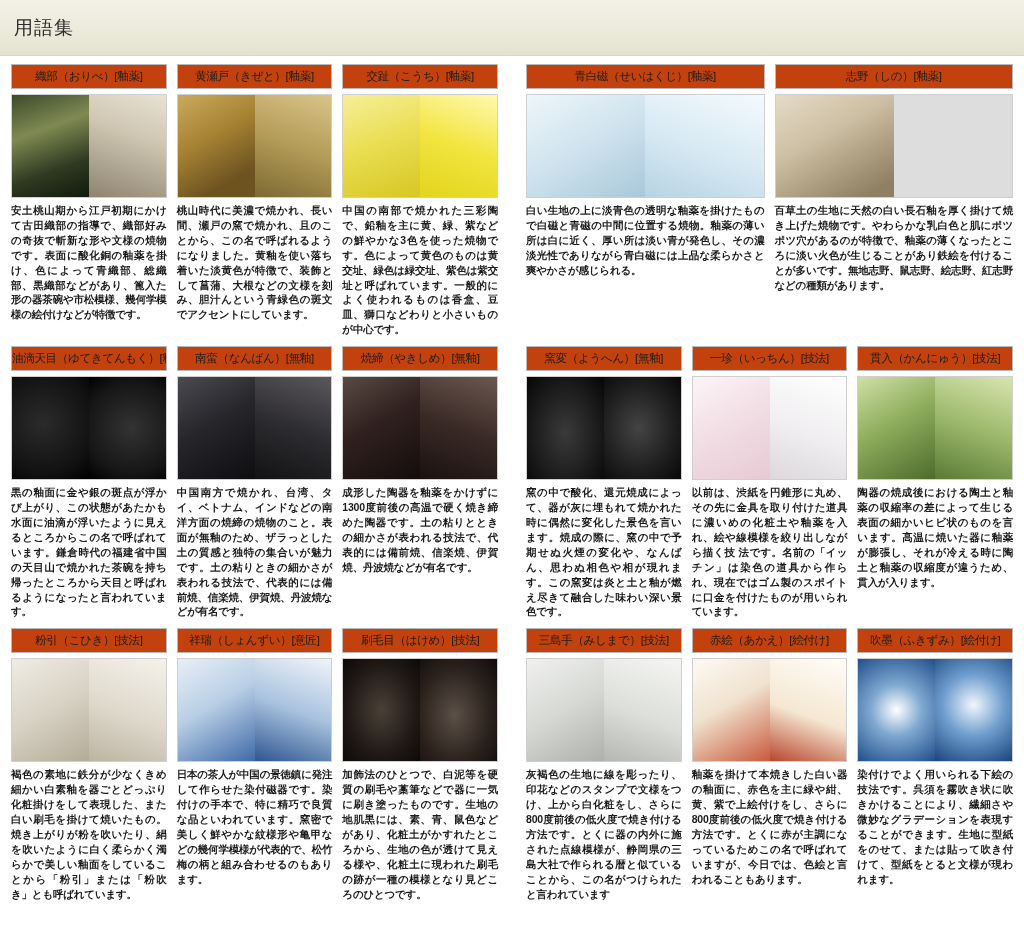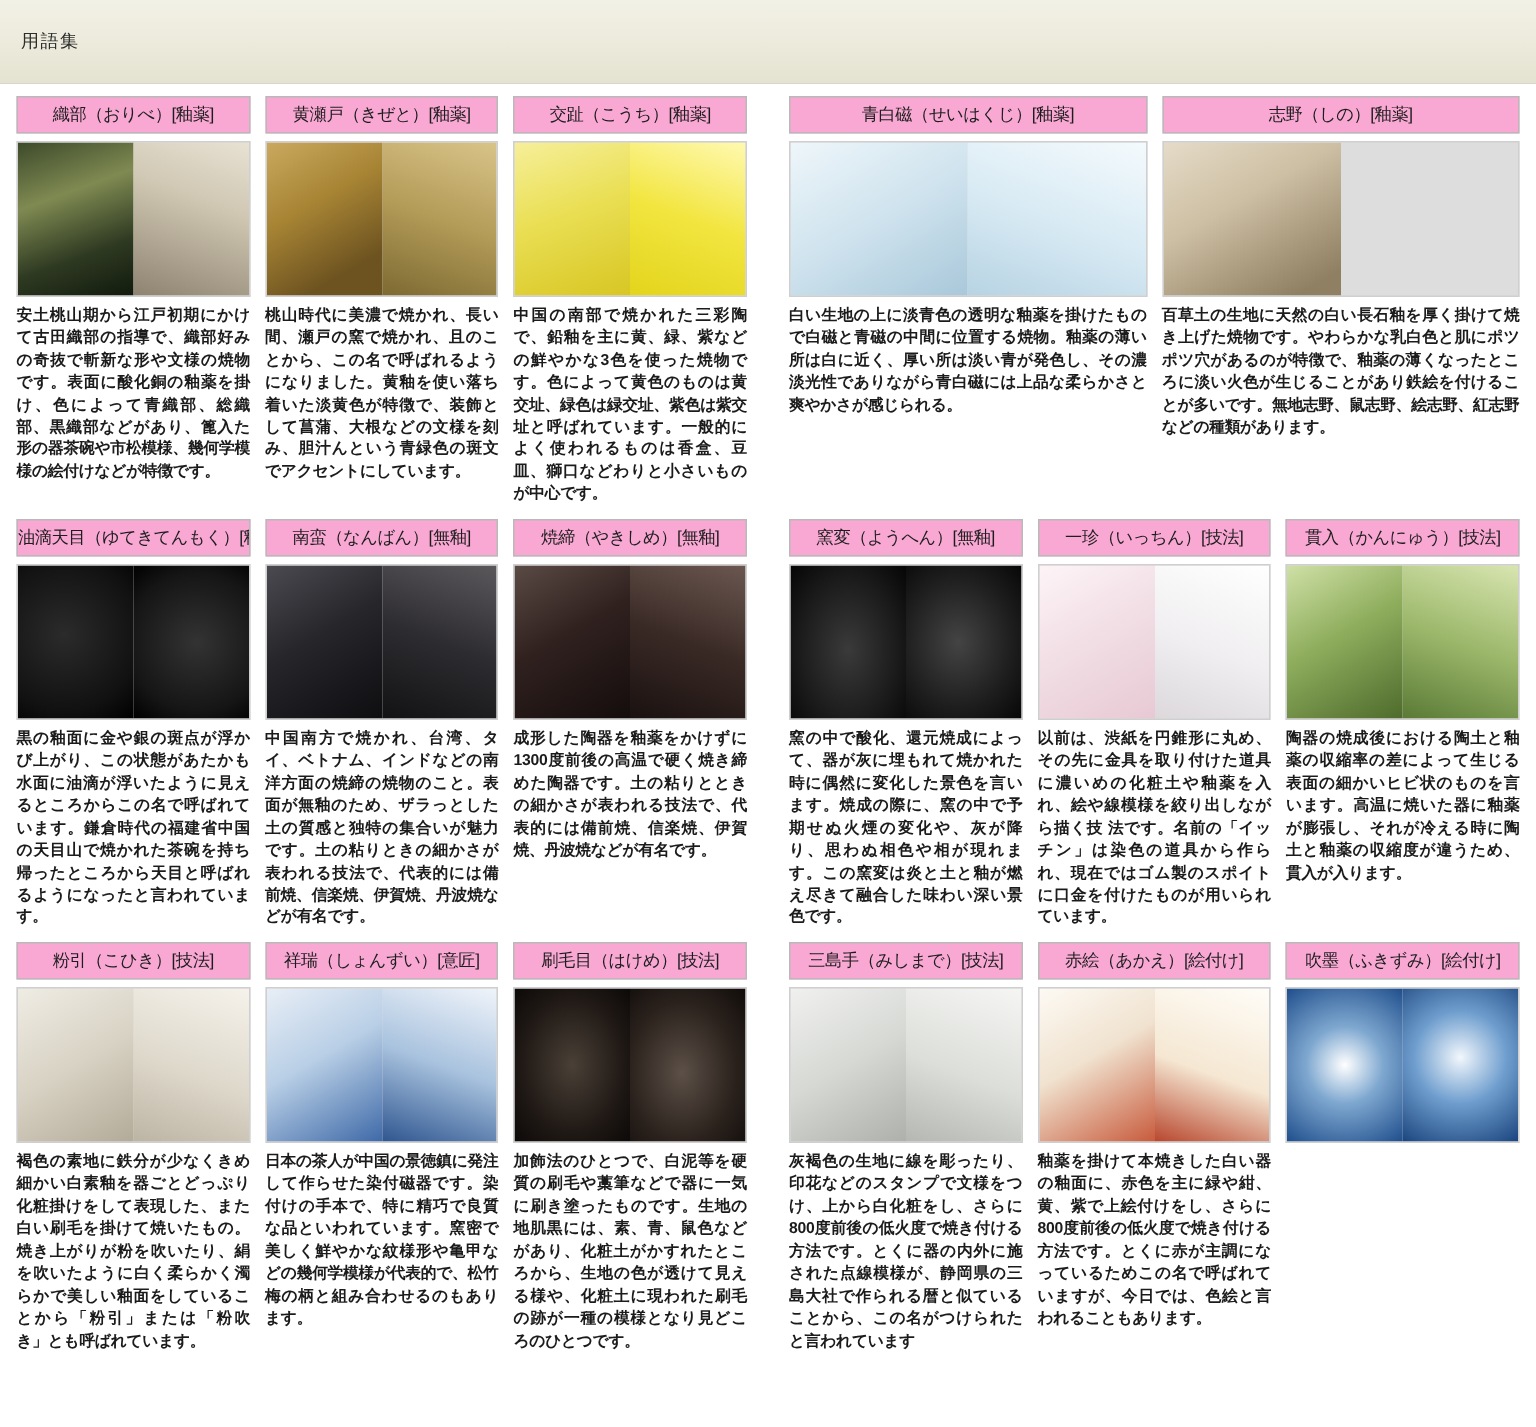--- a/index.html
+++ b/index.html
@@ -18,21 +18,21 @@
   
   .header {
     height: 56px;
     background: linear-gradient(to bottom, #f2f1e6 0%, #eceadb 55%, #e4e2d0 100%);
     border-bottom: 1px solid #d8d6c4;
     display: flex;
     align-items: center;
     padding-left: 14px;
   }
   .header-title {
-    font-size: 12px;
+    font-size: 19px;
     color: #2c2c2c;
     letter-spacing: 1px;
   }
   
   .sheet {
     padding: 8px 6px 0 6px;
   }
   .band {
     display: flex;
     width: 100%;
@@ -49,21 +49,21 @@
   }
   .entry {
     flex: 1 1 0;
     min-width: 0;
     padding: 0 5px;
     display: flex;
     flex-direction: column;
   }
   .entry-title {
     border: 1px solid #b9b9b9;
-    background: #f9a8d4;
+    background: #c2410c;
     text-align: center;
     font-size: 11.5px;
     color: #1d1d1d;
     padding: 4px 0;
     margin-bottom: 5px;
     white-space: nowrap;
     overflow: hidden;
     text-overflow: clip;
     letter-spacing: -0.3px;
   }
@@ -180,21 +180,21 @@
         </div>
       </div>
       <div class="gutter"></div>
       <div class="col-group">
         <div class="entry">
           <div class="entry-title">窯変（ようへん）[無釉]</div>
           <div class="entry-photo">
             <div class="half left" style="background: radial-gradient(at 50% 55%, rgb(58, 58, 58) 0%, rgb(27, 27, 27) 60%, rgb(5, 5, 5) 100%);"></div>
             <div class="half right" style="background: radial-gradient(at 45% 50%, rgb(68, 68, 68) 0%, rgb(30, 30, 30) 60%, rgb(7, 7, 7) 100%);"></div>
           </div>
-          <div class="entry-text">窯の中で酸化、還元焼成によって、器が灰に埋もれて焼かれた時に偶然に変化した景色を言います。焼成の際に、窯の中で予期せぬ火煙の変化や、灰が降り、思わぬ相色や相が現れます。この窯変は炎と土と釉が燃え尽きて融合した味わい深い景色です。</div>
+          <div class="entry-text">窯の中で酸化、還元焼成によって、器が灰に埋もれて焼かれた時に偶然に変化した景色を言います。焼成の際に、窯の中で予期せぬ火煙の変化や、なんばん、思わぬ相色や相が現れます。この窯変は炎と土と釉が燃え尽きて融合した味わい深い景色です。</div>
         </div>
         <div class="entry">
           <div class="entry-title">一珍（いっちん）[技法]</div>
           <div class="entry-photo">
             <div class="half left" style="background: linear-gradient(150deg, rgb(253, 244, 246) 0%, rgb(242, 223, 230) 45%, rgb(231, 201, 212) 100%);"></div>
             <div class="half right" style="background: linear-gradient(200deg, rgb(255, 255, 255) 0%, rgb(240, 238, 240) 55%, rgb(220, 216, 220) 100%);"></div>
           </div>
           <div class="entry-text">以前は、渋紙を円錐形に丸め、その先に金具を取り付けた道具に濃いめの化粧土や釉薬を入れ、絵や線模様を絞り出しながら描く技 法です。名前の「イッチン」は染色の道具から作られ、現在ではゴム製のスポイトに口金を付けたものが用いられています。</div>
         </div>
         <div class="entry">
@@ -252,18 +252,19 @@
             <div class="half right" style="background: linear-gradient(200deg, rgb(255, 253, 248) 0%, rgb(245, 231, 210) 55%, rgb(184, 71, 46) 100%);"></div>
           </div>
           <div class="entry-text">釉薬を掛けて本焼きした白い器の釉面に、赤色を主に緑や紺、黄、紫で上絵付けをし、さらに800度前後の低火度で焼き付ける方法です。とくに赤が主調になっているためこの名で呼ばれていますが、今日では、色絵と言われることもあります。</div>
         </div>
         <div class="entry">
           <div class="entry-title">吹墨（ふきずみ）[絵付け]</div>
           <div class="entry-photo">
             <div class="half left" style="background: radial-gradient(circle, rgb(255, 255, 255) 0%, rgb(127, 168, 208) 40%, rgb(31, 78, 140) 100%);"></div>
             <div class="half right" style="background: radial-gradient(circle at 50% 45%, rgb(242, 247, 252) 0%, rgb(111, 158, 206) 45%, rgb(26, 68, 126) 100%);"></div>
           </div>
+          <div class="entry-text">染付けでよく用いられる下絵の技法です。呉須を霧吹き状に吹きかけることにより、繊細さや微妙なグラデーションを表現することができます。生地に型紙をのせて、または貼って吹き付けて、型紙をとると文様が現われます。</div>
         </div>
       </div>
     </div>
 
   </div>
 </div>
 
 </body></html>

